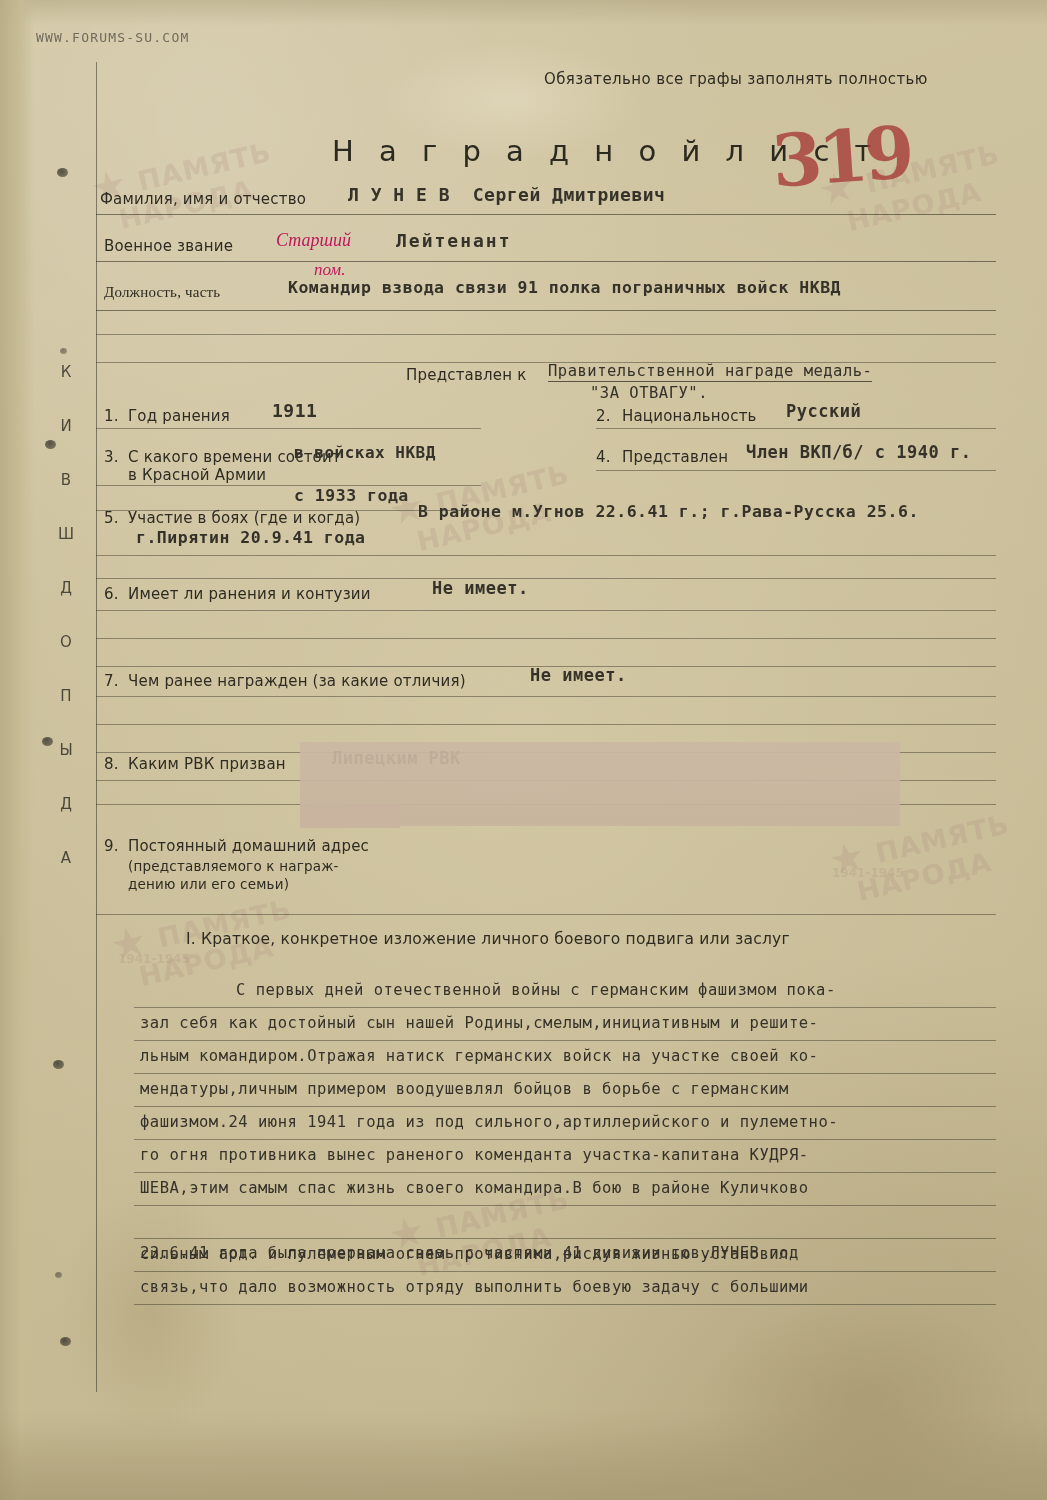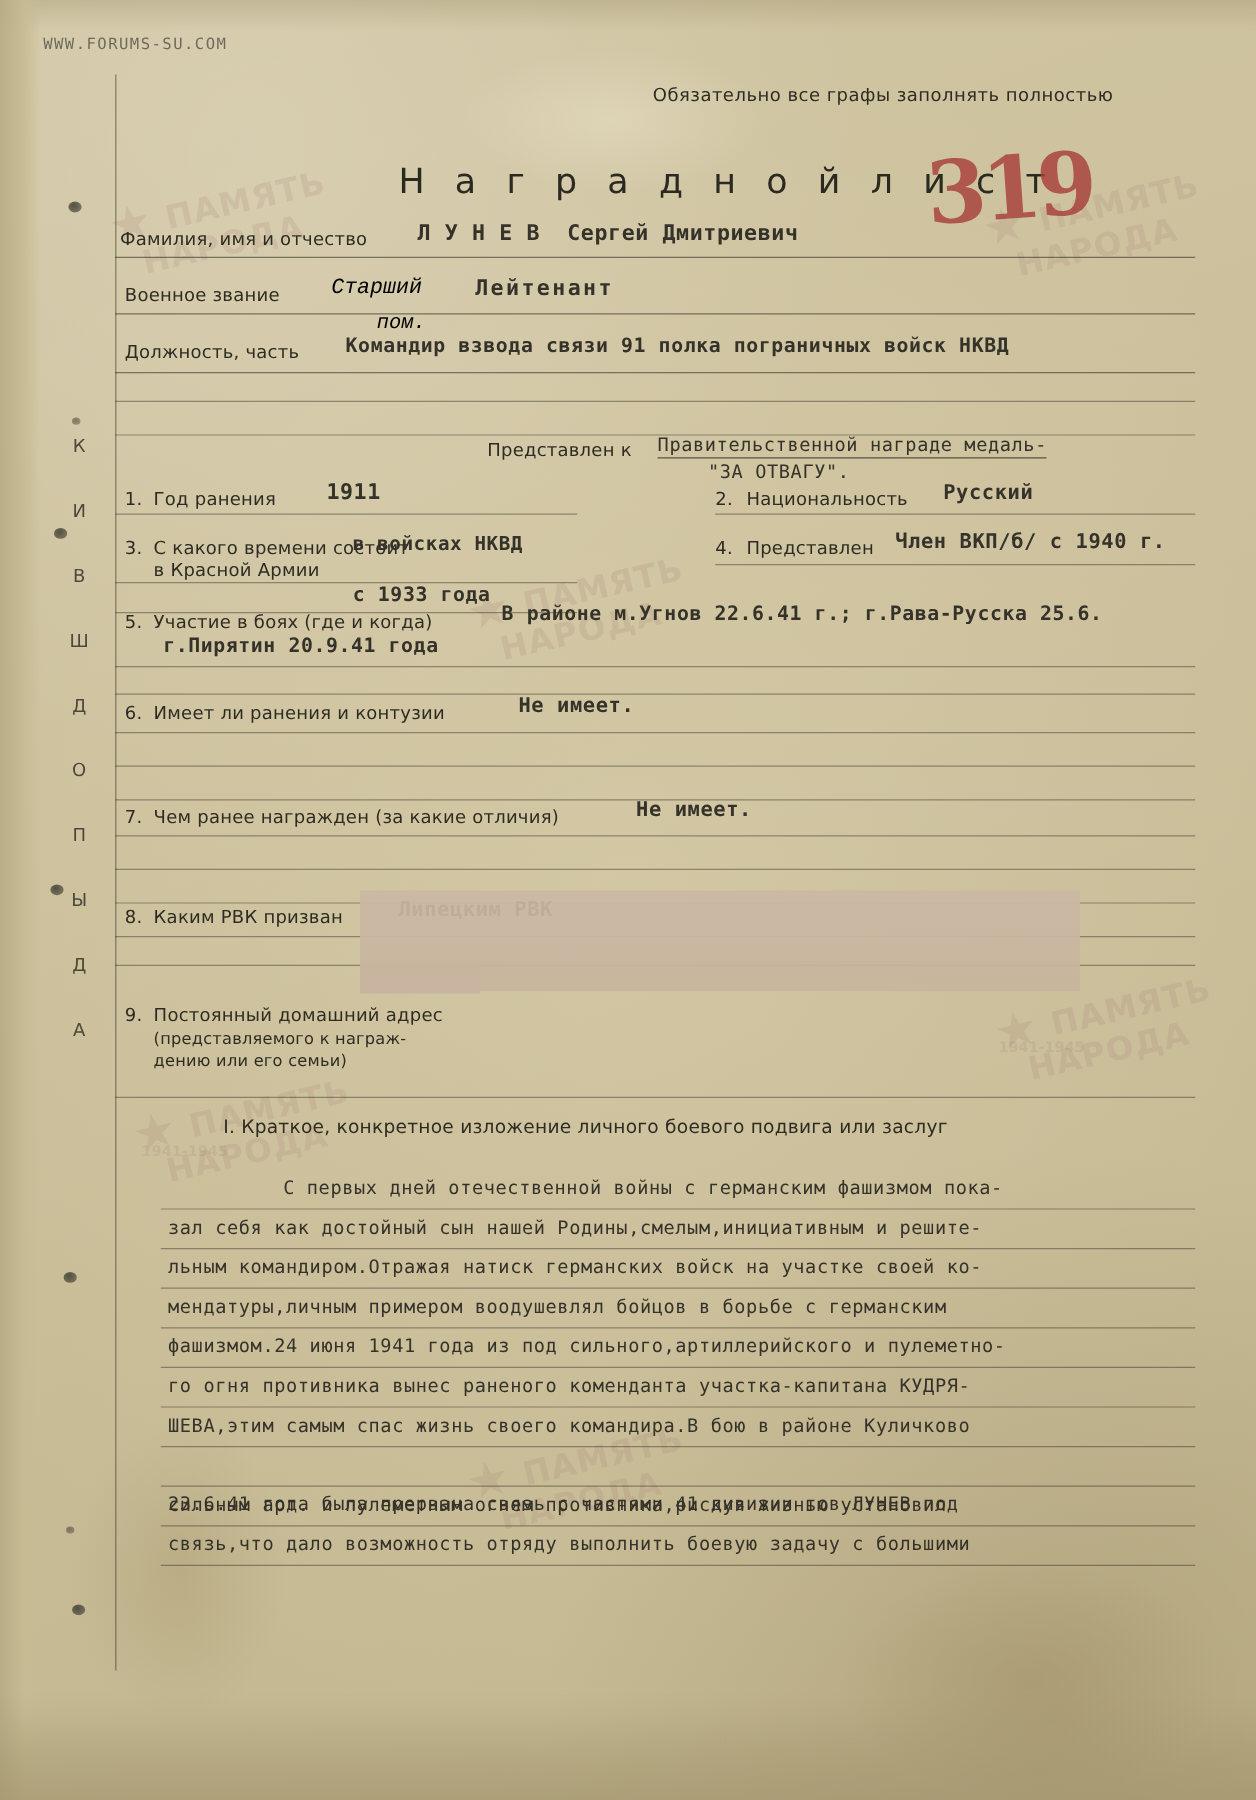--- a/index.html
+++ b/index.html
@@ -132,23 +132,23 @@
   .print { font-size: 15px; letter-spacing: 0.2px; }
   .print-sm { font-size: 13.5px; letter-spacing: 0.2px; }
   .type {
     font-family: "DejaVu Sans Mono", monospace;
     font-size: 15.5px;
     color: #35322a;
     letter-spacing: 0.5px;
   }
   .type-b { font-weight: bold; }
   .hand {
-    font-family: Liberation Mono, monospace;
+    font-family: Liberation Serif, serif;
     font-style: italic;
-    color: #000000;
+    color: #be185d;
   }
   #title {
     position: absolute;
     left: 236px;
     top: 72px;
     font-size: 29px;
     letter-spacing: 8px;
     font-family: "DejaVu Sans", sans-serif;
     color: #2b2a20;
   }
@@ -263,21 +263,21 @@
 
     <div class="txt print" style="left:4px;top:128px;">Фамилия, имя и отчество</div>
     <div class="txt type type-b" style="left:252px;top:122px;font-size:18px;">Л У Н Е В  Сергей Дмитриевич</div>
     <div class="rule" style="top:152px;width:900px;"></div>
 
     <div class="txt print" style="left:8px;top:175px;">Военное звание</div>
     <div class="txt hand" style="left:180px;top:168px;font-size:18px;">Старший</div>
     <div class="txt type type-b" style="left:300px;top:168px;font-size:18px;letter-spacing:2px;">Лейтенант</div>
     <div class="rule" style="top:199px;width:900px;"></div>
 
-    <div class="txt print" style="left:8px;top:222px;">Должность, часть</div>
+    <div class="txt print" style="left:8px;top:222px;font-family:Liberation Serif, serif;">Должность, часть</div>
     <div class="txt hand" style="left:218px;top:198px;font-size:17px;">пом.</div>
     <div class="txt type type-b" style="left:192px;top:216px;font-size:16.5px;">Командир взвода связи 91 полка пограничных войск НКВД</div>
     <div class="rule" style="top:248px;width:900px;"></div>
     <div class="rule thin" style="top:272px;width:900px;"></div>
     <div class="rule thin" style="top:300px;width:900px;"></div>
 
     <div class="txt print" style="left:310px;top:304px;">Представлен к</div>
     <div class="txt type underline-typed" style="left:452px;top:300px;">Правительственной награде медаль-</div>
     <div class="txt type" style="left:494px;top:322px;">"ЗА ОТВАГУ".</div>
 

